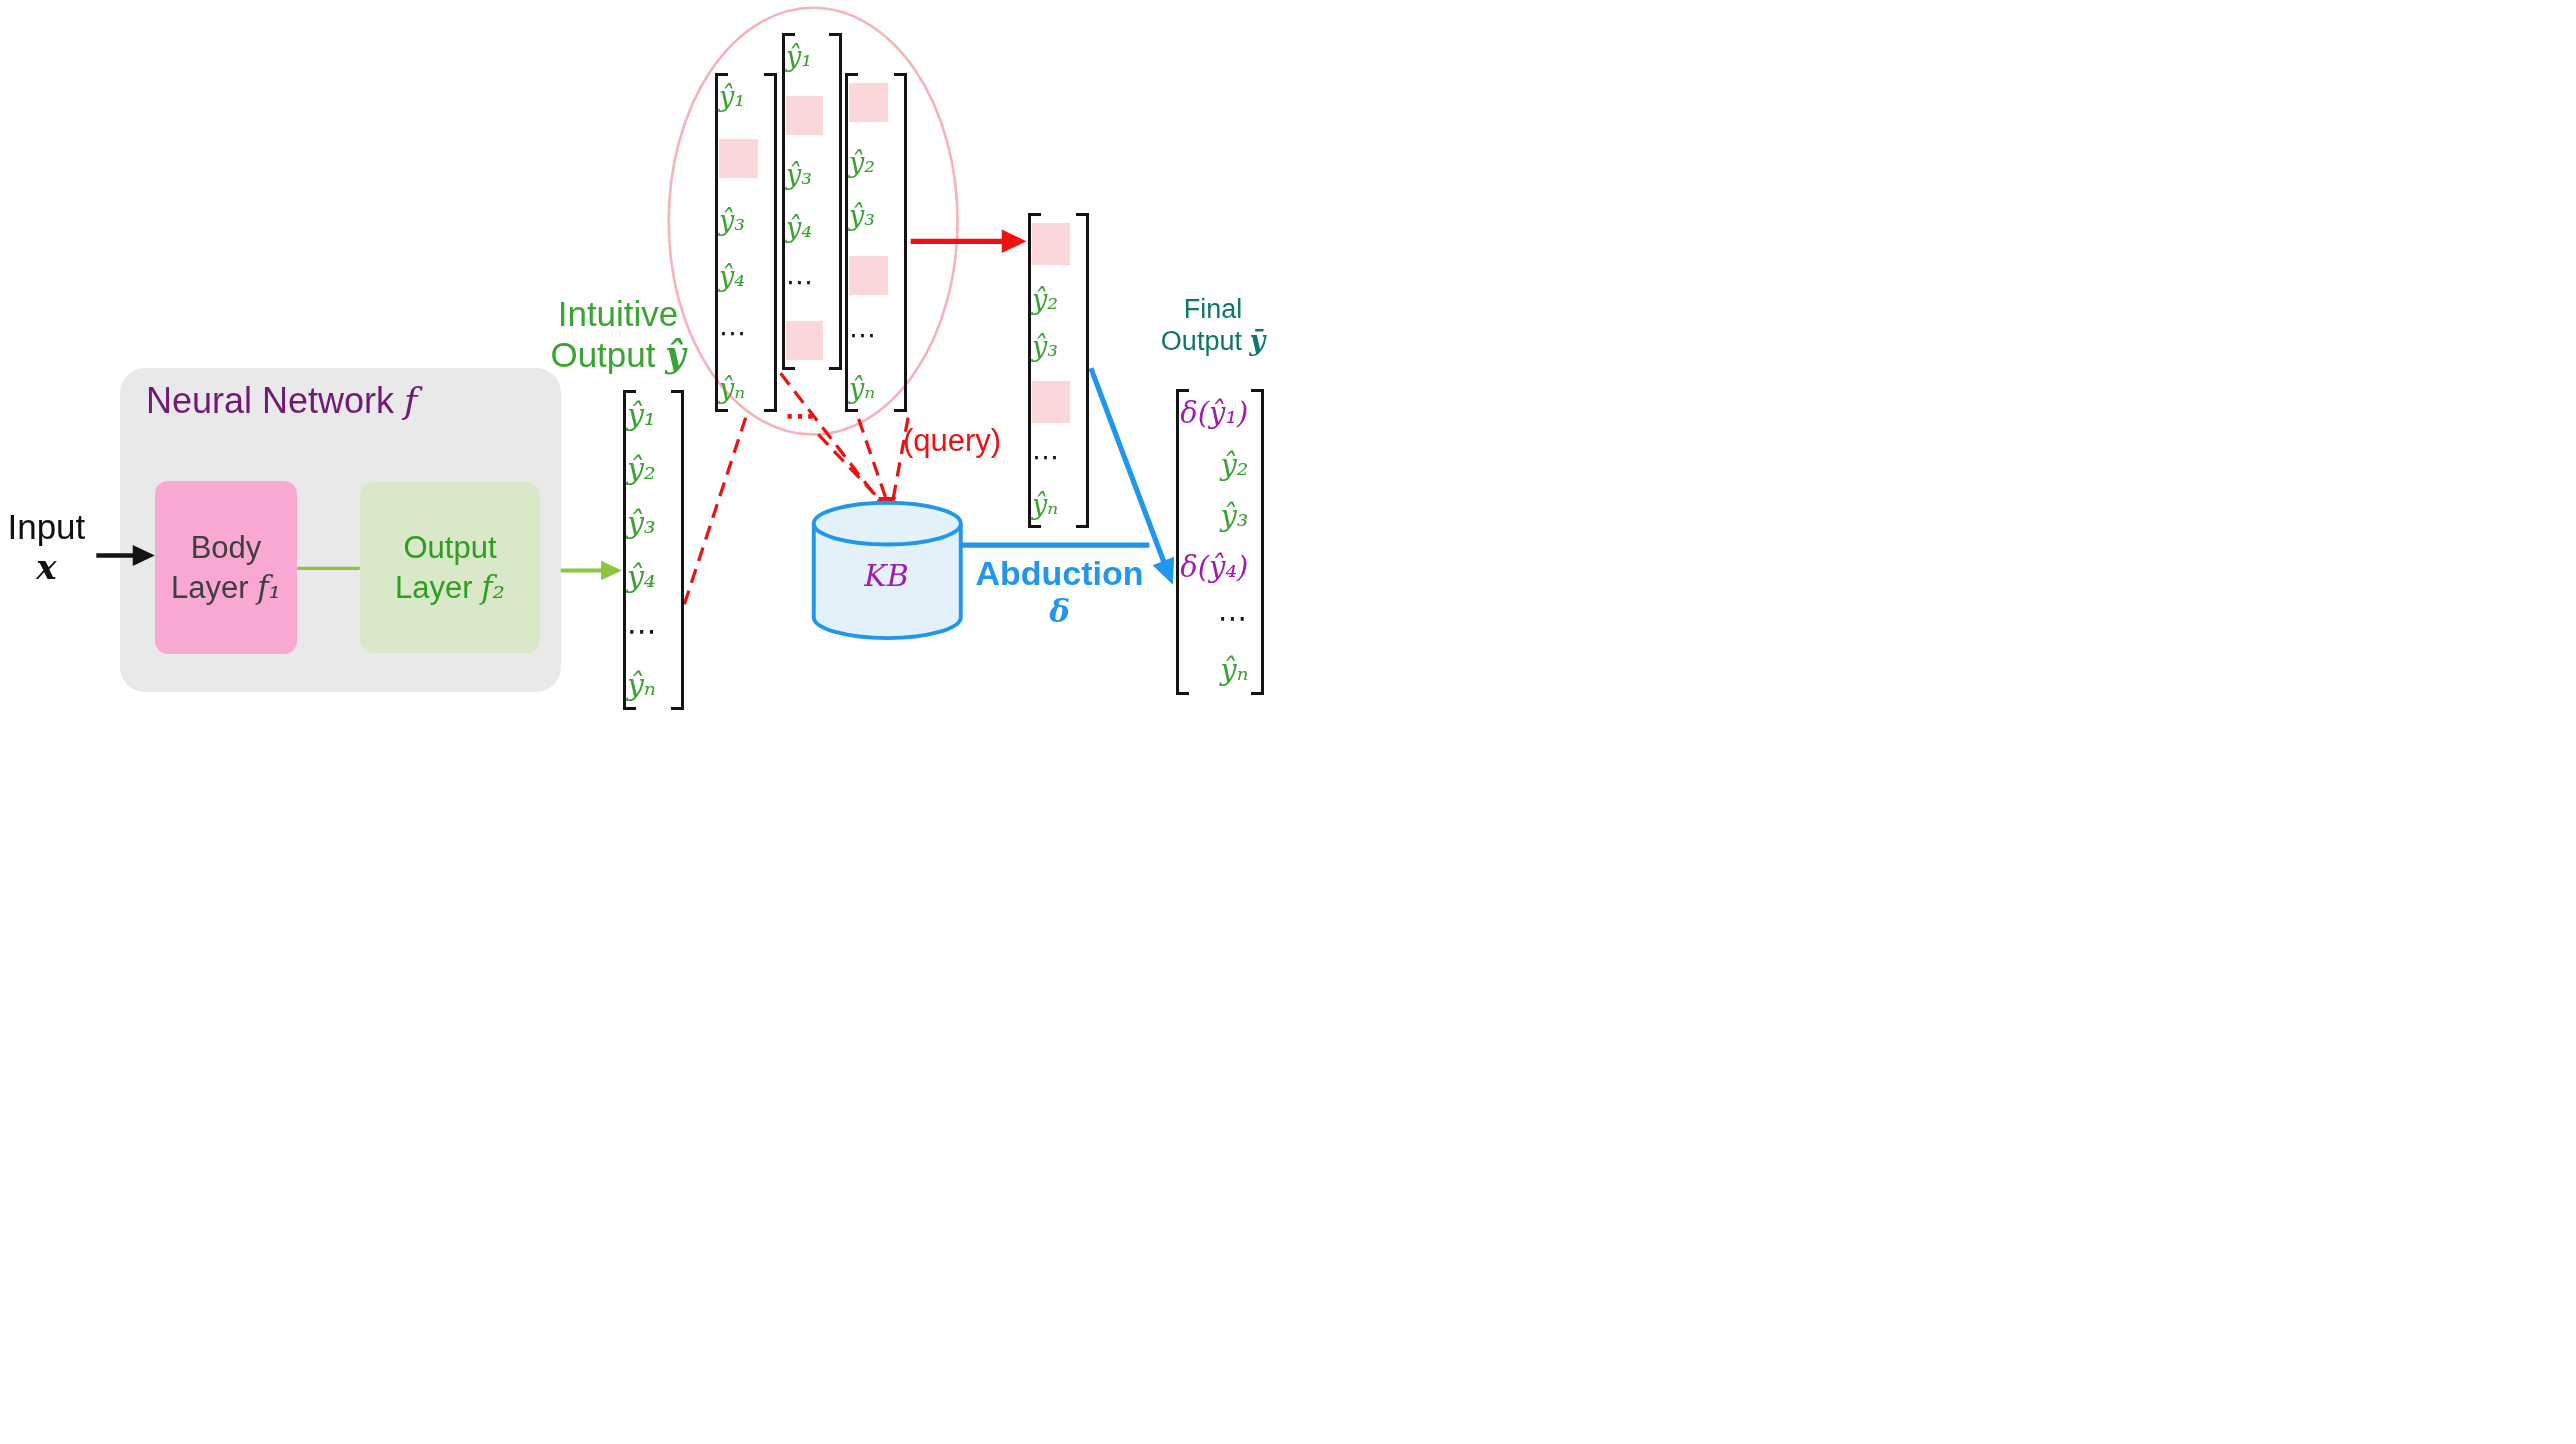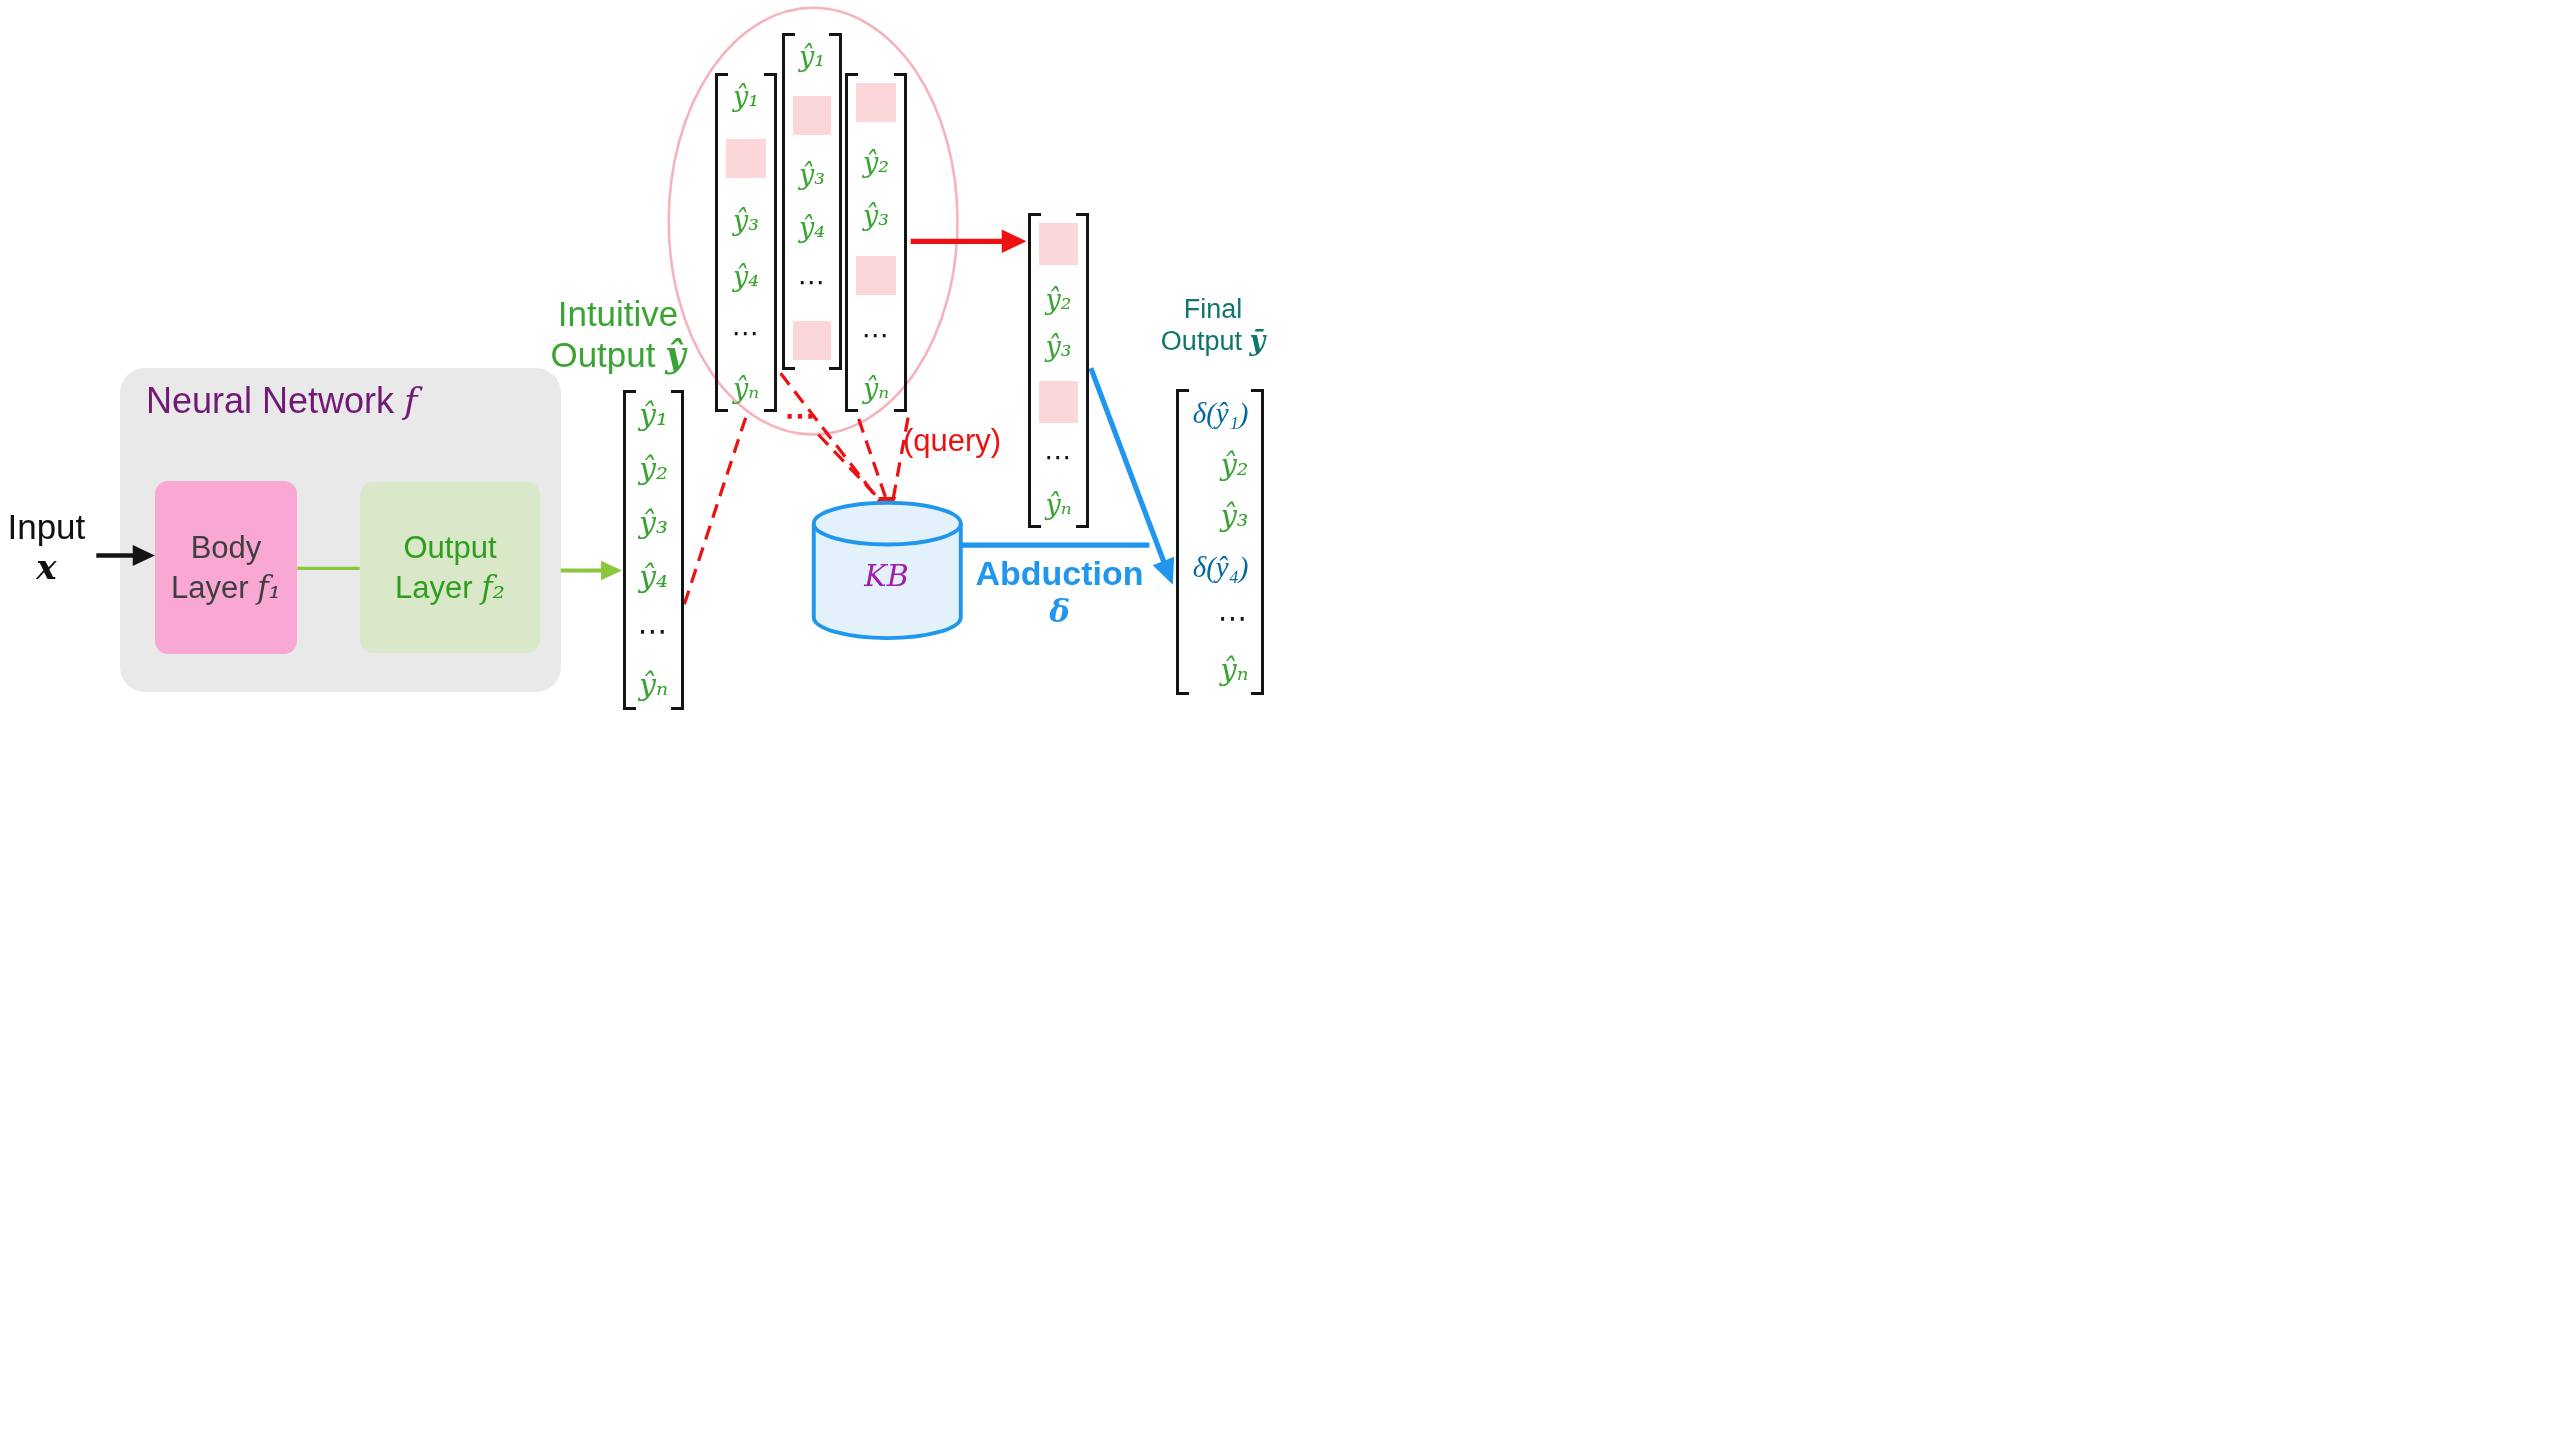--- a/index.html
+++ b/index.html
@@ -32,26 +32,26 @@
   .green-label{left:533px;top:294px;width:170px;text-align:center;color:#3aa432;font-size:35px;line-height:1.16;white-space:nowrap;}
   .blue-label{left:1133px;top:294px;width:160px;text-align:center;color:#0f766e;font-size:27px;line-height:1.16;white-space:nowrap;}
   .red-label{left:909px;top:122px;width:232px;text-align:center;color:#ee1111;font-size:35px;font-weight:bold;line-height:1.22;white-space:nowrap;}
   .query-label{left:903px;top:423px;width:111px;text-align:left;color:#ee1111;font-size:31px;}
   .abduction-label{left:965px;top:553px;width:189px;text-align:center;color:#2096ed;font-size:34px;font-weight:bold;line-height:1.18;}
   .abduction-label .sym{font-size:31px;}
   .kb-label{left:845px;top:558px;width:83px;text-align:center;color:#a21caf;font-size:30px;}
   .more-dots{left:775px;top:397px;width:52px;text-align:center;color:#ee1111;font-size:31px;font-weight:bold;letter-spacing:2px;}
 
   
-  .vec{display:flex;flex-direction:column;justify-content:space-between;align-items:center;padding:10.4px 3.9px;box-sizing:border-box;}
+  .vec{display:flex;flex-direction:column;justify-content:space-between;align-items:flex-start;padding:10.4px 3.9px;box-sizing:border-box;}
   .vec::before,.vec::after{content:"";position:absolute;top:0;bottom:0;width:13px;box-sizing:border-box;}
   .vec::before{left:0;border:3.3px solid #141414;border-right:none;}
   .vec::after{right:0;border:3.3px solid #141414;border-left:none;}
   .ventry{color:#3aa432;font-family:"DejaVu Serif","DejaVu Sans",serif;font-style:italic;line-height:1;white-space:nowrap;}
-  .ventry.blue{color:#0369a1;font-family:Liberation Serif, serif;}
+  .ventry.blue{color:#a21caf;}
   .ventry.dots{color:#141414;font-style:normal;font-family:"DejaVu Sans",sans-serif;letter-spacing:1.3px;}
   .masked{background:#fbd7da;width:72%;height:36px;}
 
   .vec-intuitive{left:623px;top:390px;width:61px;height:320px;}
   .vec-intuitive .ventry{font-size:30px;}
   .vec-c1{left:715px;top:73px;width:62px;height:339px;}
   .vec-c2{left:782px;top:33px;width:60px;height:337px;}
   .vec-c3{left:845px;top:73px;width:62px;height:339px;}
   .vec-c1 .ventry,.vec-c2 .ventry,.vec-c3 .ventry{font-size:27px;}
   .vec-c1 .masked,.vec-c2 .masked,.vec-c3 .masked{height:39px;}

